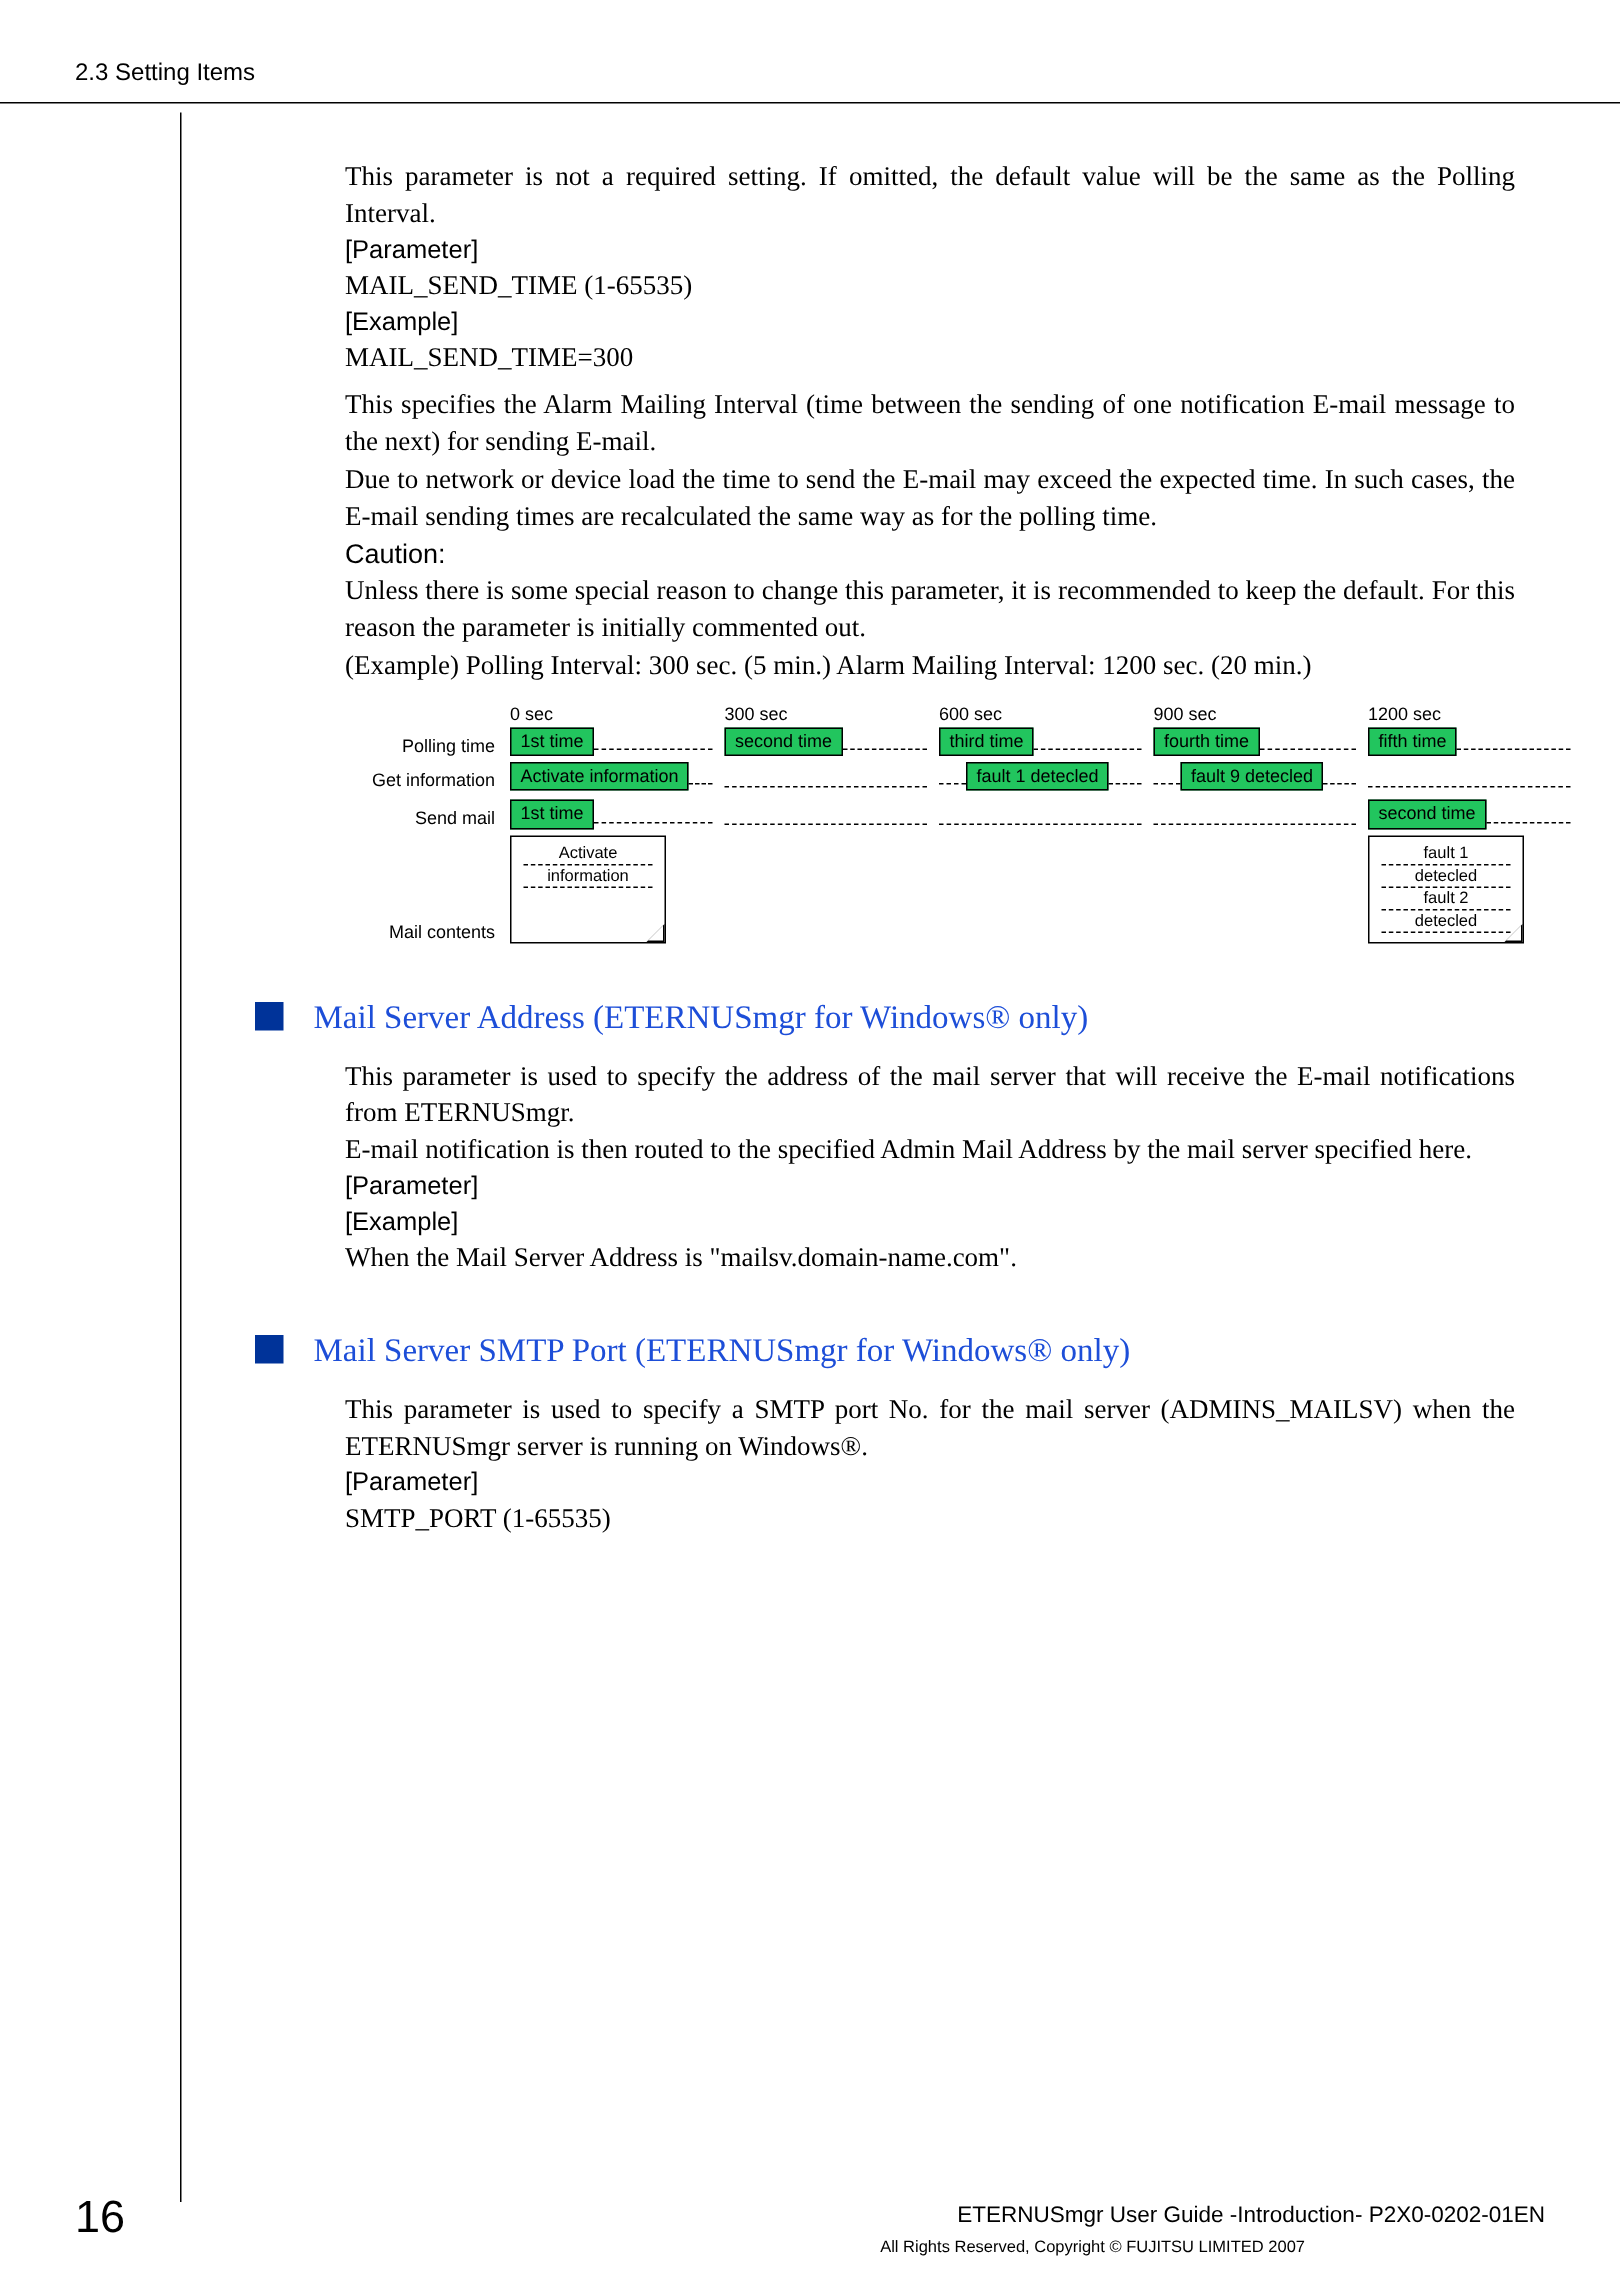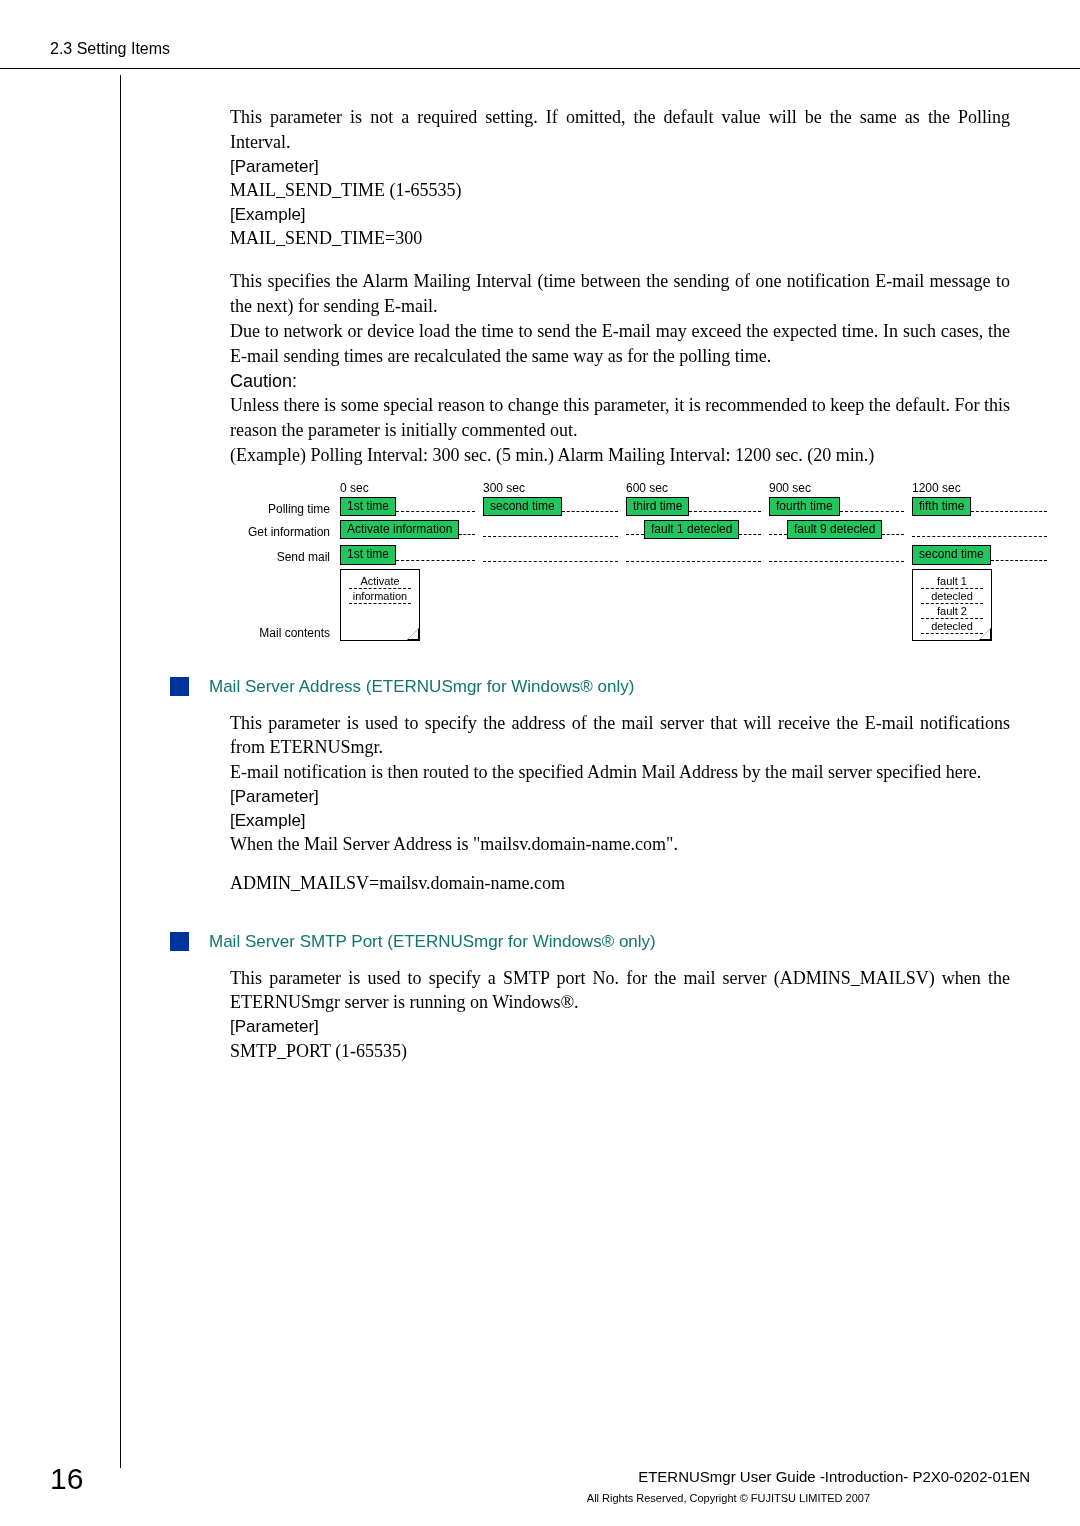--- a/index.html
+++ b/index.html
@@ -11,34 +11,34 @@
   .body { margin-left: 180px; margin-right: 20px; font-size: 18px; line-height: 1.38; text-align: justify; }
   .body p { margin: 0; }
   .sublabel { font-family: Arial, Helvetica, sans-serif; font-size: 17px; margin-top: 18px; }
   .indent { margin-left: 38px; margin-top: 4px; }
   .caution-hd { font-family: Arial, Helvetica, sans-serif; font-size: 18px; margin-left: 38px; margin-top: 18px; }
   .caution-bd { margin-left: 70px; margin-top: 4px; text-align: justify; }
   .when { font-family: Arial, Helvetica, sans-serif; font-size: 17px; margin-top: 22px; }
   .example-line { margin-top: 6px; }
   .h2row { display: flex; align-items: center; margin-left: 120px; margin-top: 36px; margin-bottom: 14px; }
   .h2row .sq { width: 19px; height: 19px; background: #003399; margin-right: 20px; flex: 0 0 auto; }
-  .h2row .txt { font-family: Liberation Sans, sans-serif; color: #0f766e; font-size: 17px; }
+  .h2row .txt { font-family: Liberation Serif, serif; color: #1d4ed8; font-size: 22px; }
   
   .diagram { margin-top: 14px; font-family: Arial, Helvetica, sans-serif; font-size: 12px; line-height: 1.1; }
   .drow { display: flex; align-items: flex-end; margin-bottom: 4px; }
   .dlabel { width: 110px; text-align: right; padding-right: 10px; padding-top: 8px; flex: 0 0 110px; }
   .dcells { display: flex; flex: 1; gap: 8px; }
   .dcol { width: 135px; flex: 0 0 135px; }
   .timehdr { font-size: 12px; margin-bottom: 2px; }
   .cellwrap { display: flex; align-items: center; }
   .cell { border: 1px solid #000; padding: 2px 6px; background: #22c55e; }
   .cell.ctr { text-align: center; margin: 0 auto; }
   .dash { flex: 1; border-top: 1px dashed #000; height: 0; margin-top: 10px; }
   .dashonly { width: 100%; border-top: 1px dashed #000; height: 0; margin-top: 16px; }
-  .note { border: 1px solid #000; padding: 4px 8px; position: relative; min-height: 72px; width: 80px; }
+  .note { border: 1px solid #000; padding: 4px 8px; position: relative; min-height: 72px; width: 104px; }
   .note .nline { border-bottom: 1px dashed #000; text-align: center; font-size: 11px; padding: 1px 0; }
   .note .corner { position: absolute; right: 0; bottom: 0; width: 0; height: 0; border-left: 12px solid transparent; border-bottom: 12px solid #000; }
   .note .corner2 { position: absolute; right: 1px; bottom: 1px; width: 0; height: 0; border-left: 10px solid transparent; border-bottom: 10px solid #fff; }
   
   .footer { position: absolute; bottom: 30px; left: 50px; right: 50px; }
   .pagenum { font-family: Arial, Helvetica, sans-serif; font-size: 30px; }
   .ftext1 { font-family: Arial, Helvetica, sans-serif; font-size: 15px; position: absolute; right: 0; top: 6px; }
   .ftext2 { font-family: Arial, Helvetica, sans-serif; font-size: 11px; position: absolute; right: 160px; top: 30px; }
 </style>
 </head>
@@ -51,21 +51,21 @@
 
   <div class="body">
     <p>This parameter is not a required setting. If omitted, the default value will be the same as the Polling Interval.</p>
 
     <p class="sublabel">[Parameter]</p>
     <p class="indent">MAIL_SEND_TIME (1-65535)</p>
 
     <p class="sublabel">[Example]</p>
     <p class="indent">MAIL_SEND_TIME=300</p>
 
-    <p style="margin-top:18px">This specifies the Alarm Mailing Interval (time between the sending of one notification E-mail message to the next) for sending E-mail.</p>
+    <p style="margin-top:6px">This specifies the Alarm Mailing Interval (time between the sending of one notification E-mail message to the next) for sending E-mail.</p>
     <p>Due to network or device load the time to send the E-mail may exceed the expected time. In such cases, the E-mail sending times are recalculated the same way as for the polling time.</p>
 
     <p class="caution-hd">Caution:</p>
     <p class="caution-bd">Unless there is some special reason to change this parameter, it is recommended to keep the default. For this reason the parameter is initially commented out.</p>
 
     <p class="example-line">(Example) Polling Interval: 300 sec. (5 min.)  Alarm Mailing Interval: 1200 sec. (20 min.)</p>
 
     <div class="diagram">
 
       <div class="drow">
@@ -200,21 +200,20 @@
   <div class="h2row">
     <div class="sq"></div>
     <div class="txt">Mail Server Address (ETERNUSmgr for Windows® only)</div>
   </div>
   <div class="body">
     <p>This parameter is used to specify the address of the mail server that will receive the E-mail notifications from ETERNUSmgr.</p>
     <p>E-mail notification is then routed to the specified Admin Mail Address by the mail server specified here.</p>
     <p class="sublabel">[Parameter]</p>
     <p class="sublabel">[Example]</p>
     <p class="indent">When the Mail Server Address is "mailsv.domain-name.com".</p>
-    <p class="indent" style="margin-top:14px">ADMIN_MAILSV=mailsv.domain-name.com</p>
   </div>
 
   <div class="h2row">
     <div class="sq"></div>
     <div class="txt">Mail Server SMTP Port (ETERNUSmgr for Windows® only)</div>
   </div>
   <div class="body">
     <p>This parameter is used to specify a SMTP port No. for the mail server (ADMINS_MAILSV) when the ETERNUSmgr server is running on Windows®.</p>
     <p class="sublabel">[Parameter]</p>
     <p class="indent">SMTP_PORT (1-65535)</p>

